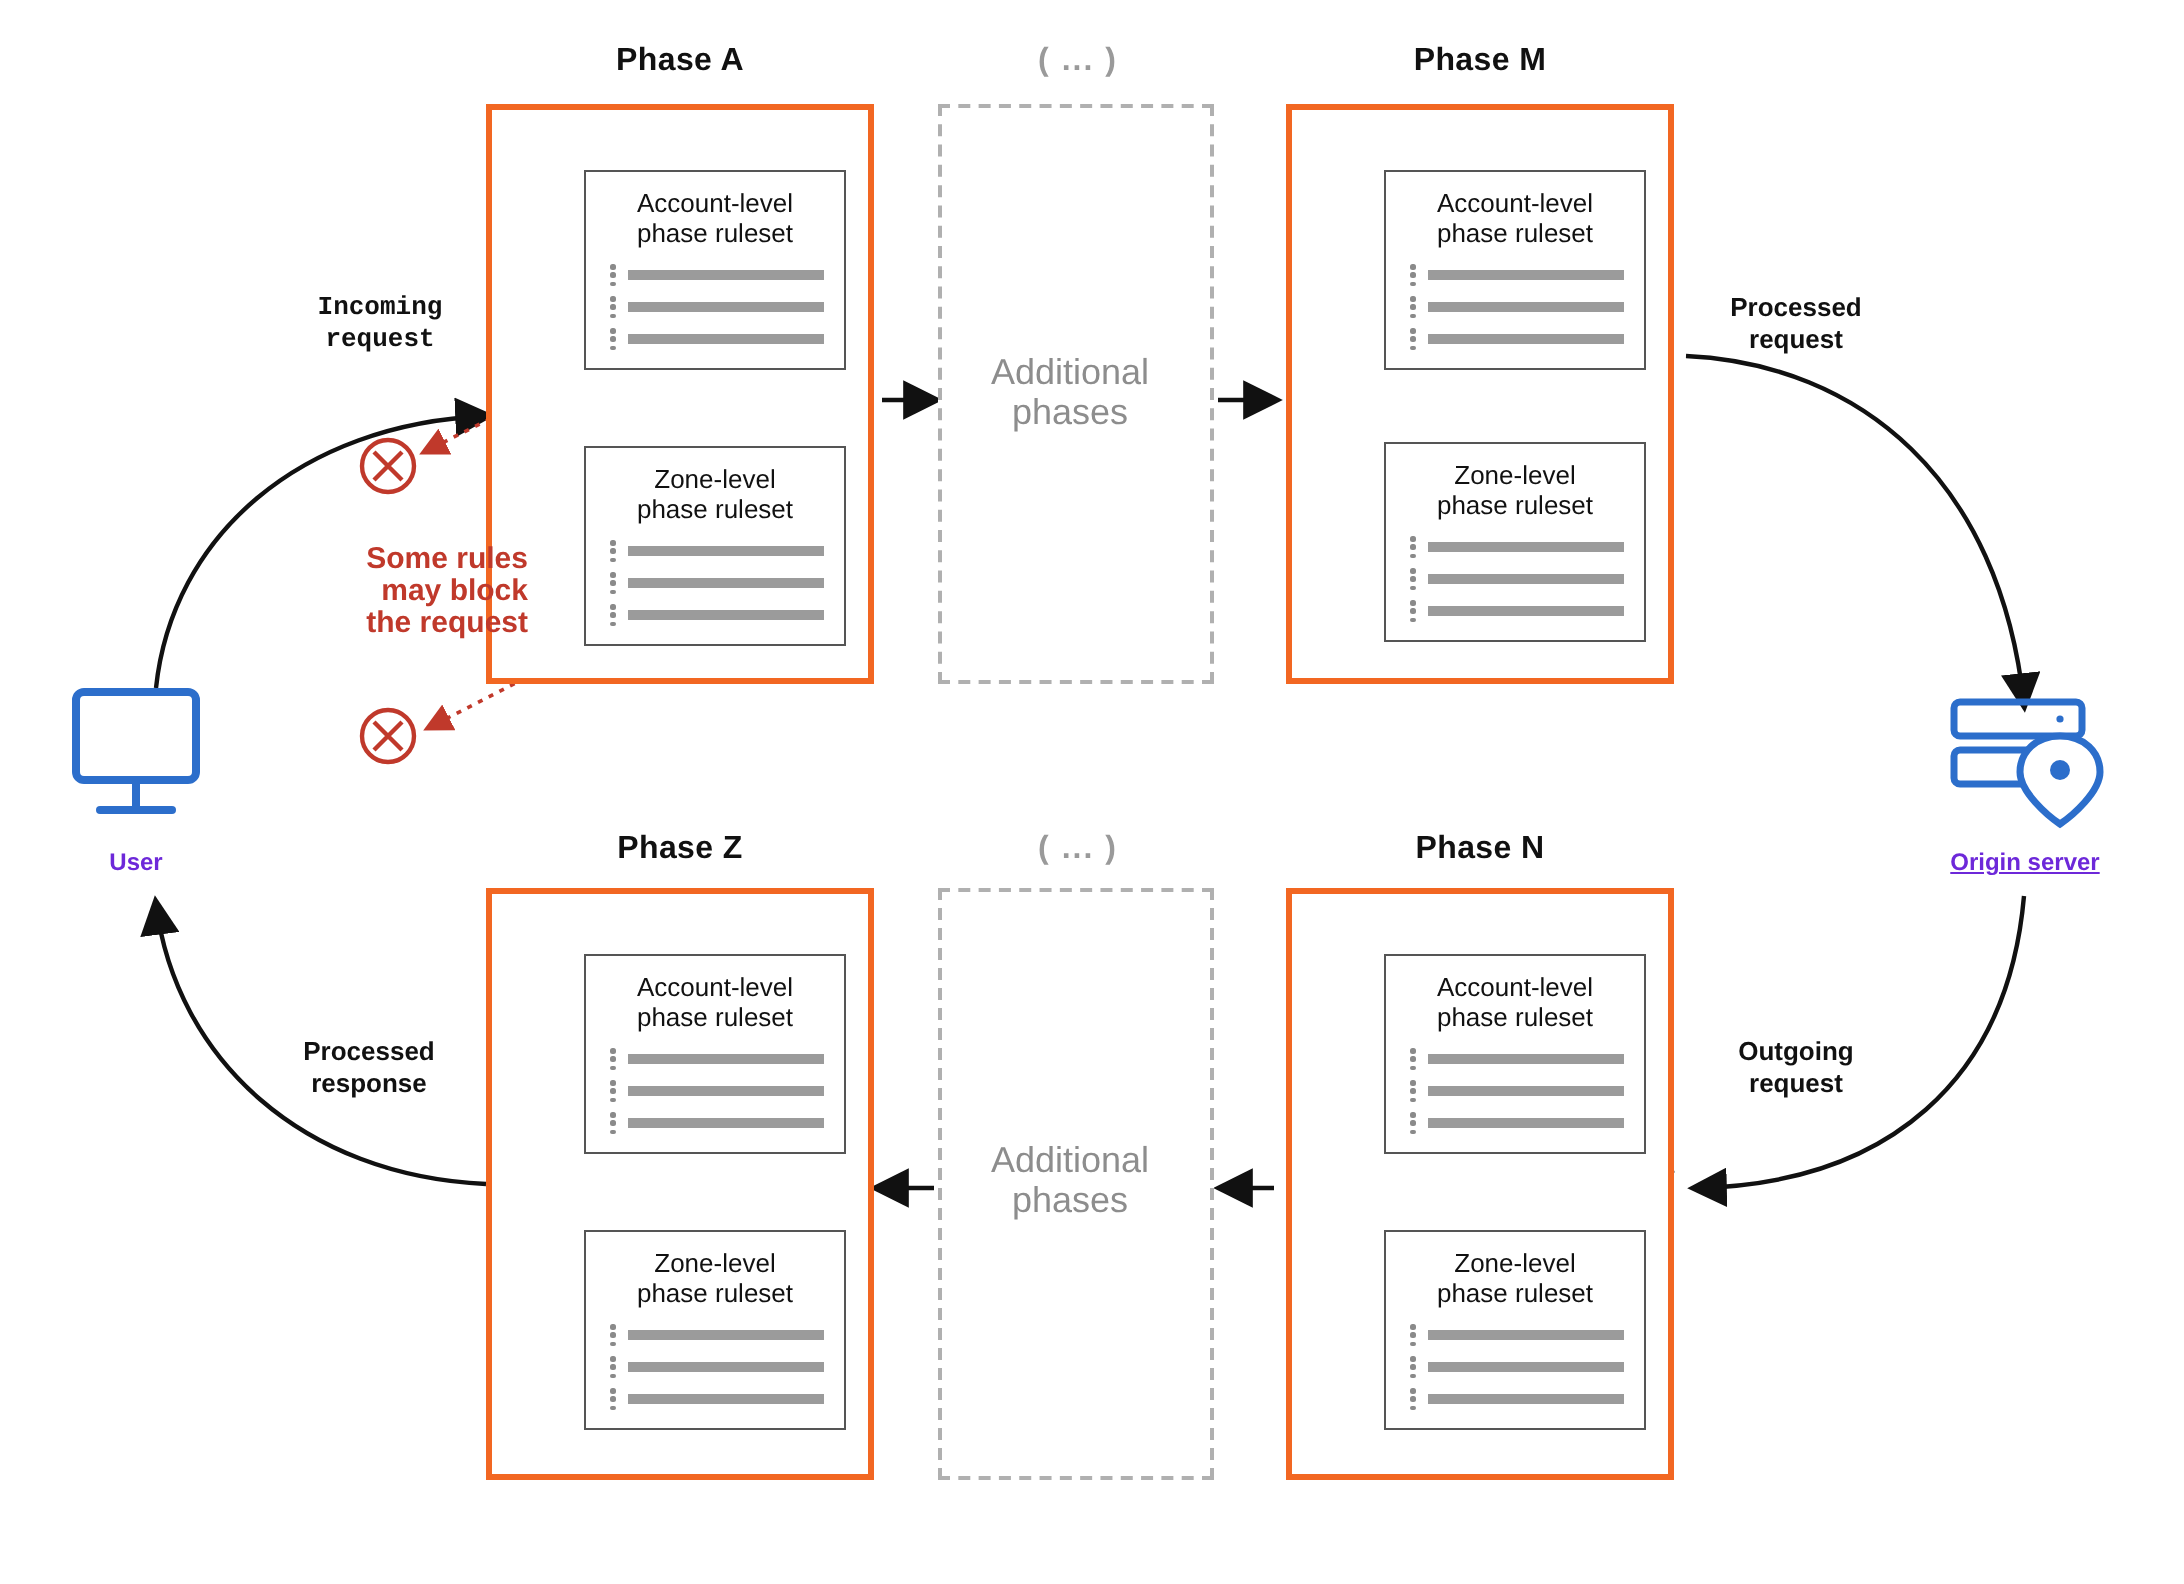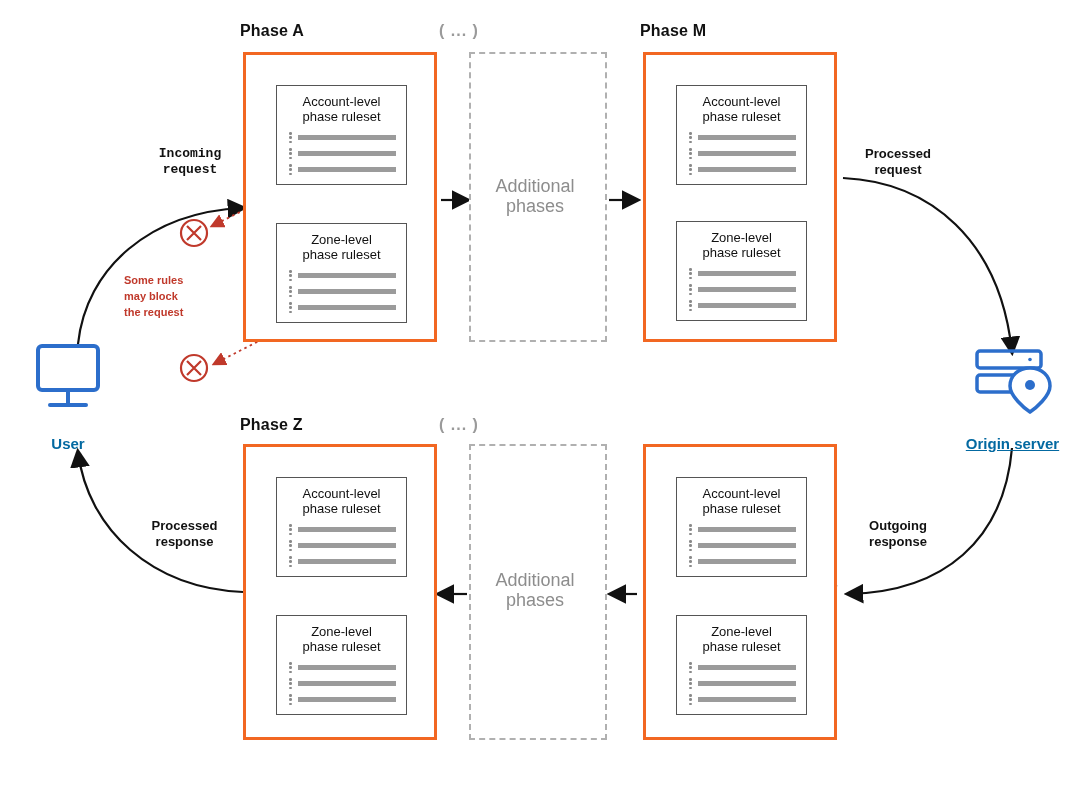--- a/index.html
+++ b/index.html
@@ -33,39 +33,40 @@
     border: 3px solid #f26722;
     background: #ffffff;
     box-sizing: border-box;
   }
   .phase-box.dashed {
     border: 2px dashed #b0b0b0;
   }
   .phase-title {
     position: absolute;
     width: 200px;
-    text-align: left;
+    text-align: center;
     font-size: 16px;
     font-weight: bold;
     color: #111111;
     letter-spacing: 0.2px;
   }
   .phase-title.muted {
     color: #9a9a9a;
     font-weight: bold;
     letter-spacing: 1px;
   }
 
   
   .ruleset {
     position: absolute;
     border: 1px solid #555555;
     background: #ffffff;
     box-sizing: border-box;
     padding: 8px 10px 10px 10px;
+    margin-left: 16px;
   }
   .ruleset-label {
     font-size: 13px;
     line-height: 15px;
     color: #111111;
     text-align: center;
     margin-bottom: 8px;
     white-space: pre-line;
   }
   .rule-rows {
@@ -118,36 +119,35 @@
     font-size: 13px;
     font-weight: bold;
     line-height: 16px;
     color: #111111;
     white-space: pre-line;
   }
   .edge-label.center { text-align: center; }
 
   .block-note {
     position: absolute;
-    font-size: 11px;
+    font-size: 15px;
     font-weight: bold;
     line-height: 16px;
     color: #c0392b;
-    text-align: left;
+    text-align: right;
     white-space: pre-line;
   }
 
   
   .endpoint-label {
     position: absolute;
-    font-size: 15px;
+    font-size: 12px;
     font-weight: bold;
-    color: #0369a1;
+    color: #6d28d9;
     text-align: center;
-    margin-top: 11px;
   }
 </style>
 </head>
 <body>
 
 <div id="canvas">
 
   <svg id="svg-layer" viewBox="0 0 1092 792">
     <defs>
       <marker id="arrow-black" markerWidth="9" markerHeight="9" refX="7" refY="4.5" orient="auto">
@@ -222,20 +222,21 @@
       <circle cx="1030" cy="385" r="5" fill="#2c6ecb"></circle>
     </g>
   </svg>
 
   <div class="phase-title" style="left:240px; top:22px;">Phase A</div>
   <div class="phase-title muted" style="left:439px; top:22px;">( ... )</div>
   <div class="phase-title" style="left:640px; top:22px;">Phase M</div>
 
   <div class="phase-title" style="left:240px; top:416px;">Phase Z</div>
   <div class="phase-title muted" style="left:439px; top:416px;">( ... )</div>
+  <div class="phase-title" style="left:640px; top:416px;">Phase N</div>
 
   <div class="phase-box" style="left:243px; top:52px; width:194px; height:290px;">
     <div class="ruleset" style="left:30px; top:30px; width:131px; height:100px;">
       <div class="ruleset-label">Account-level
 phase ruleset</div>
       <div class="rule-rows">
         <div class="rule-row">
           <span class="rule-dots">
               <i></i>
               <i></i>
@@ -492,21 +493,21 @@
     </div>
   </div>
 
   <div class="edge-label center" style="left:130px; top:146px; width:120px;font-family:Liberation Mono, monospace;">Incoming
 request</div>
 
   <div class="edge-label center" style="left:838px; top:146px; width:120px;">Processed
 request</div>
 
   <div class="edge-label center" style="left:838px; top:518px; width:120px;">Outgoing
-response</div>
+request</div>
 
   <div class="edge-label center" style="left:122px; top:518px; width:125px;">Processed
 response</div>
 
   <div class="block-note" style="left:124px; top:272px; width:140px;">Some rules
 may block
 the request</div>
 
   <div class="endpoint-label" style="left:18px; top:424px; width:100px;">User</div>
 

